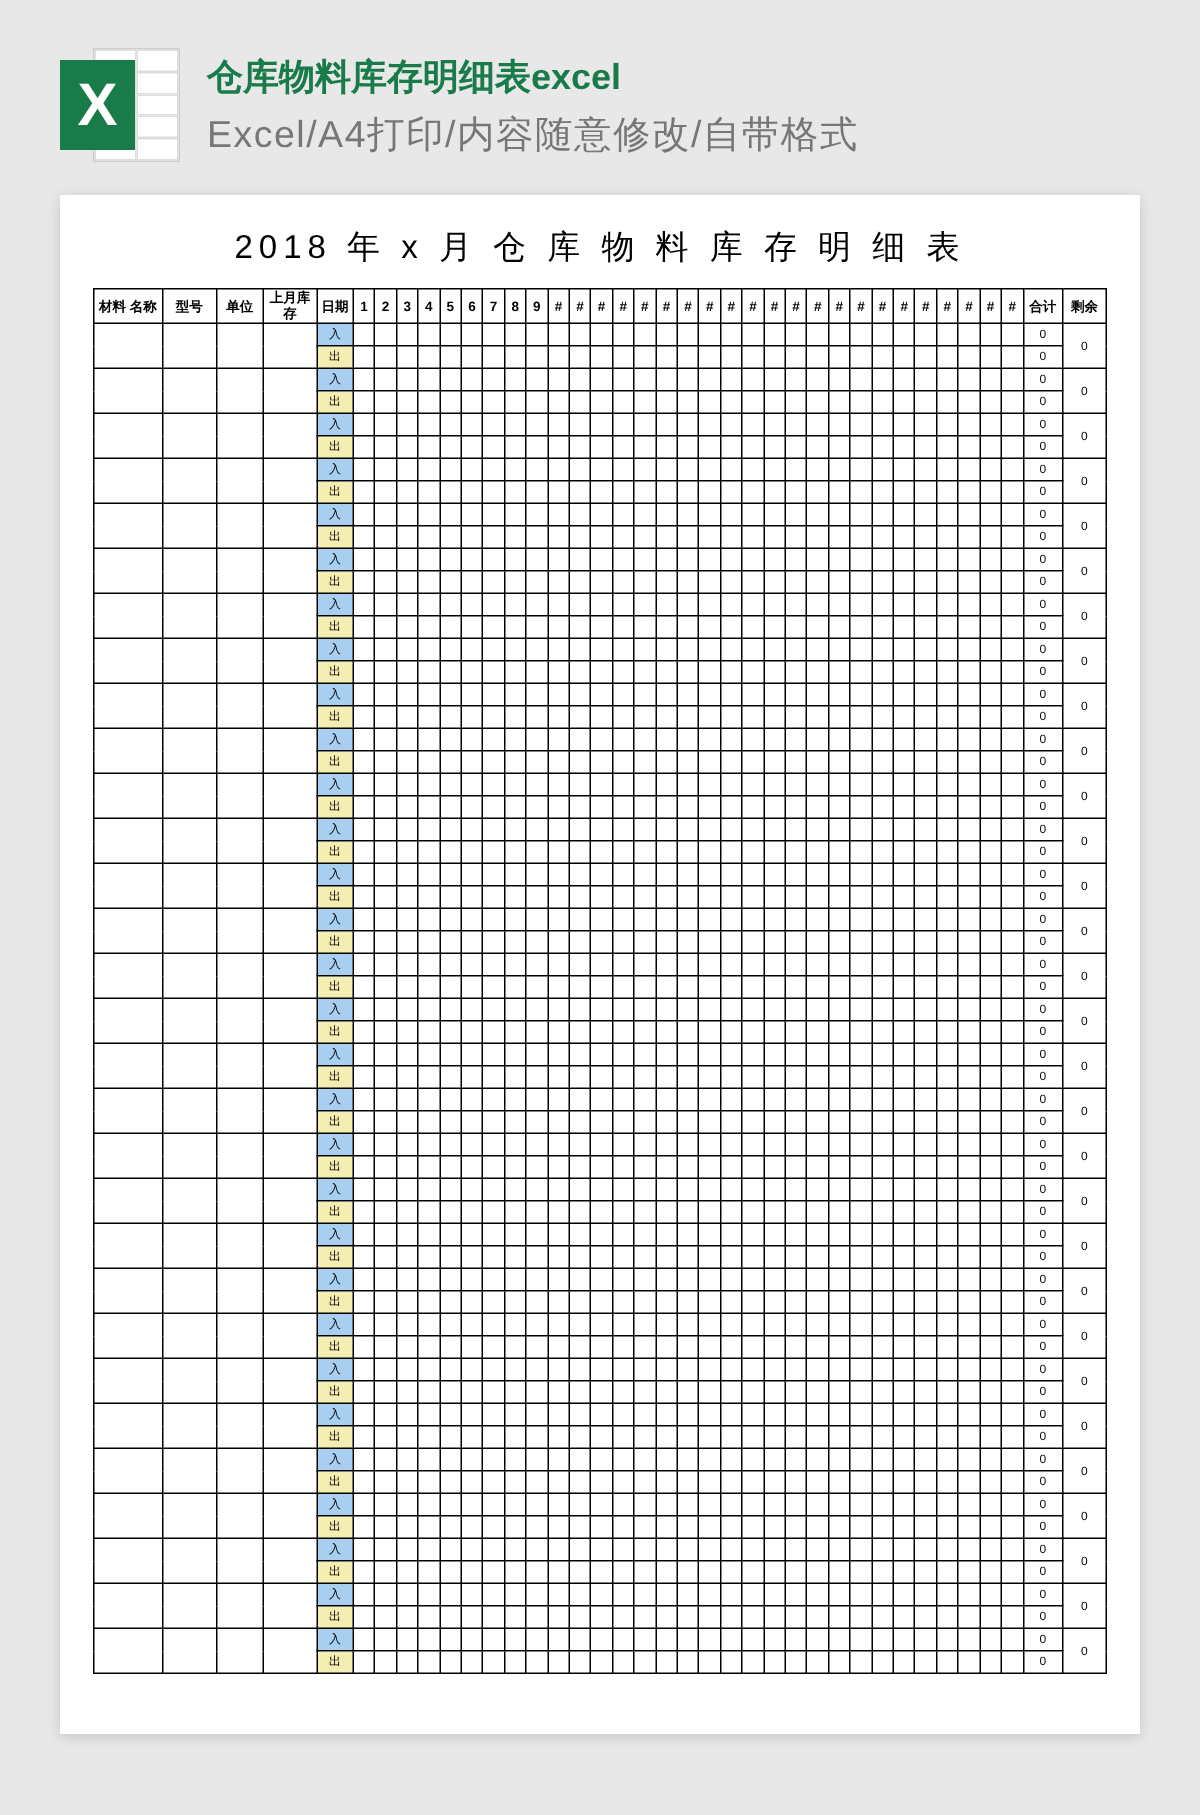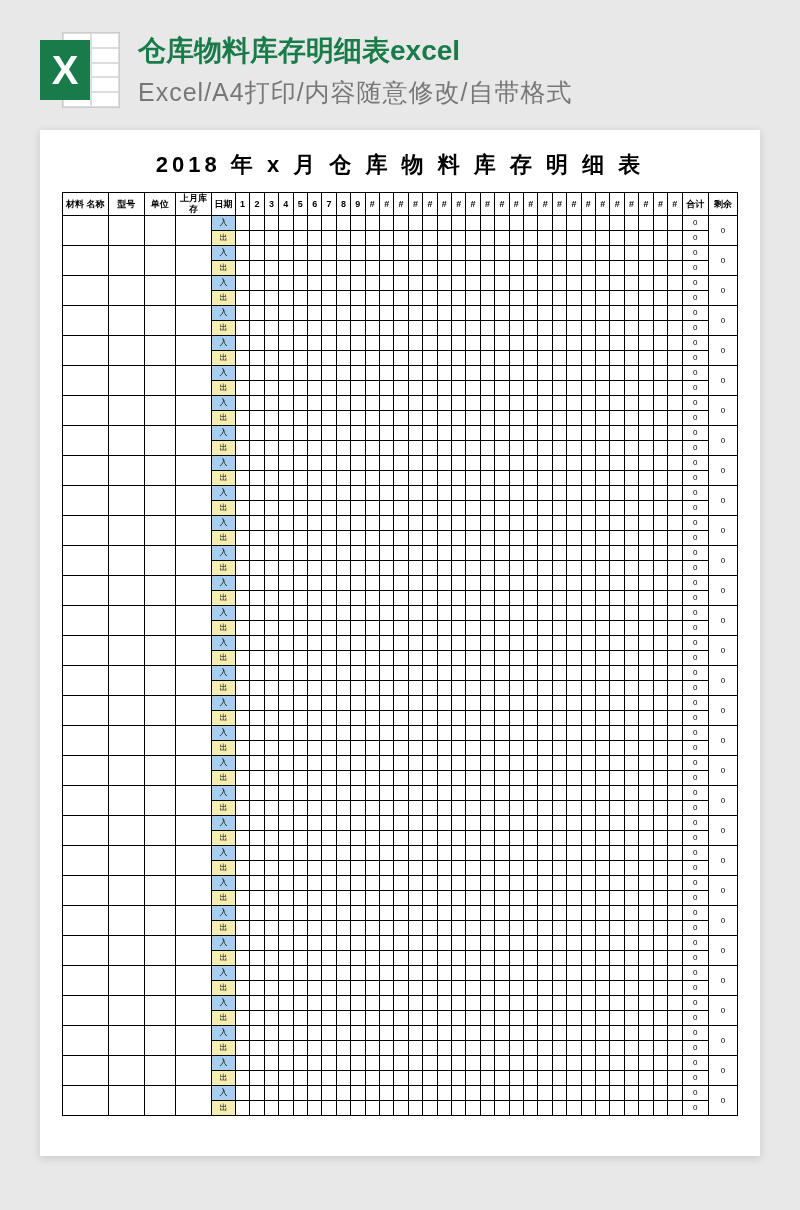--- a/index.html
+++ b/index.html
@@ -40,39 +40,39 @@
     color: #fff;
     font-size: 40px;
     font-weight: bold;
     display: flex;
     align-items: center;
     justify-content: center;
     font-family: Arial, sans-serif;
   }
   .header-text .title {
     color: #1a7b4a;
-    font-size: 28px;
+    font-size: 24px;
     font-weight: bold;
     margin-bottom: 6px;
   }
   .header-text .subtitle {
     color: #777;
     font-size: 25px;
     letter-spacing: 1px;
   }
   .paper {
     background: #fff;
     margin: 0 40px 40px 40px;
     box-shadow: 0 2px 8px rgba(0,0,0,0.15);
     padding: 20px 22px 40px 22px;
   }
   .sheet-title {
     text-align: center;
     font-size: 22px;
-    font-weight: bold;
+    font-weight: normal;
     letter-spacing: 4px;
     margin-bottom: 12px;
   }
   table {
     border-collapse: collapse;
     width: 100%;
     table-layout: fixed;
   }
   th, td {
     border: 1px solid #000;

